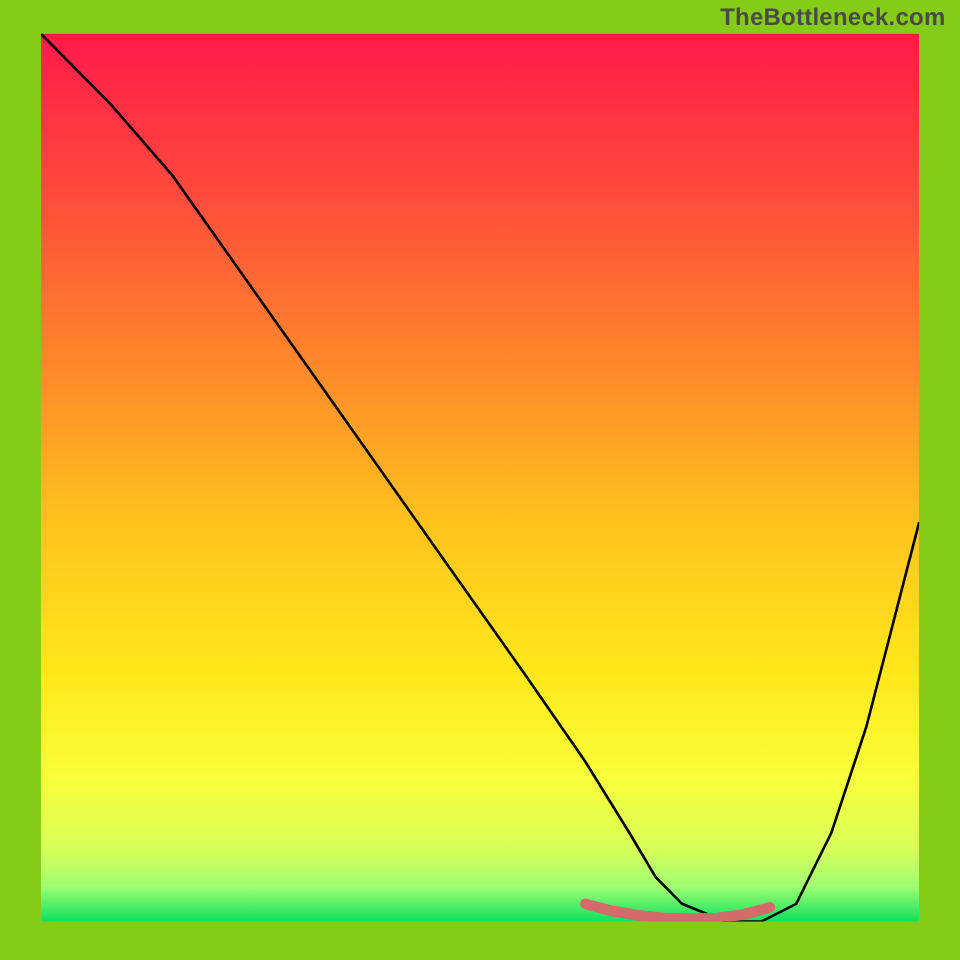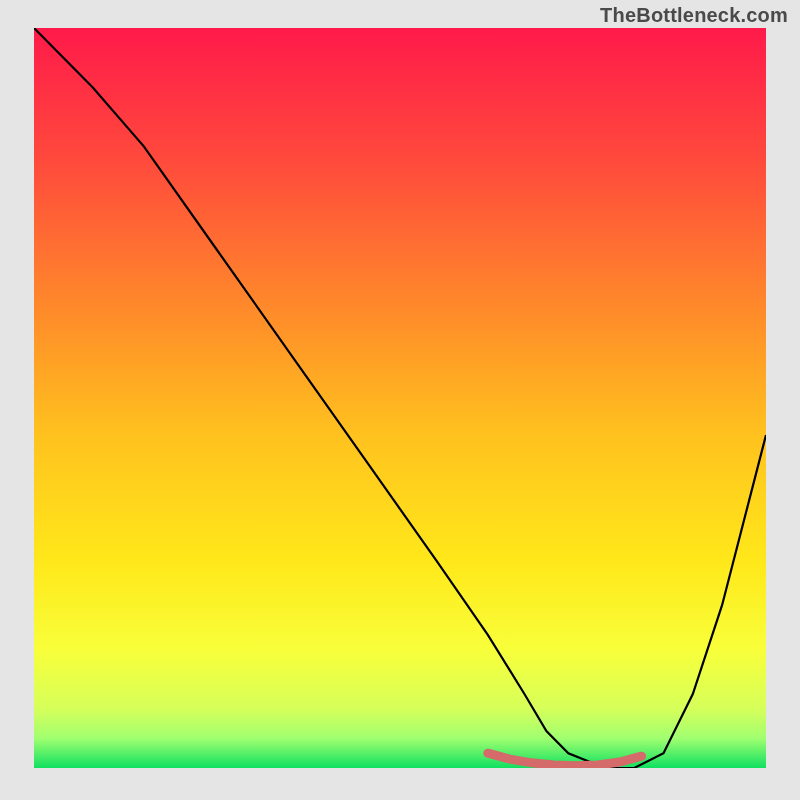--- a/index.html
+++ b/index.html
@@ -8,21 +8,21 @@
     background: #000;
     width: 800px;
     height: 800px;
     overflow: hidden;
     font-family: Arial, Helvetica, sans-serif;
   }
   .container {
     position: relative;
     width: 800px;
     height: 800px;
-    background: #e5e5e5;
+    background: #84cc16;
   }
   .watermark {
     position: absolute;
     top: 4px;
     right: 12px;
     color: #4a4a4a;
     font-size: 20px;
     font-weight: bold;
     letter-spacing: 0.2px;
     z-index: 10;

